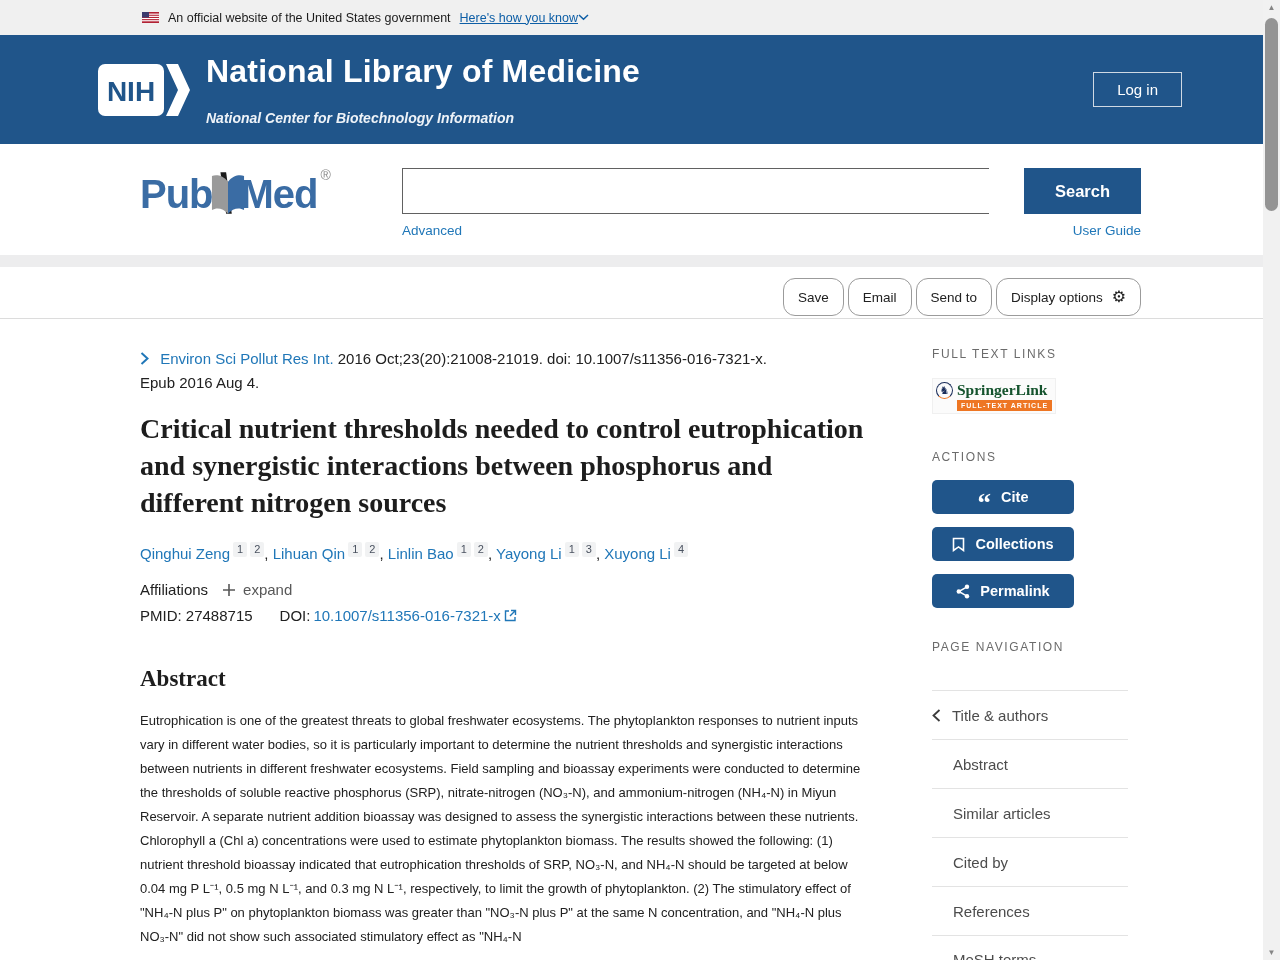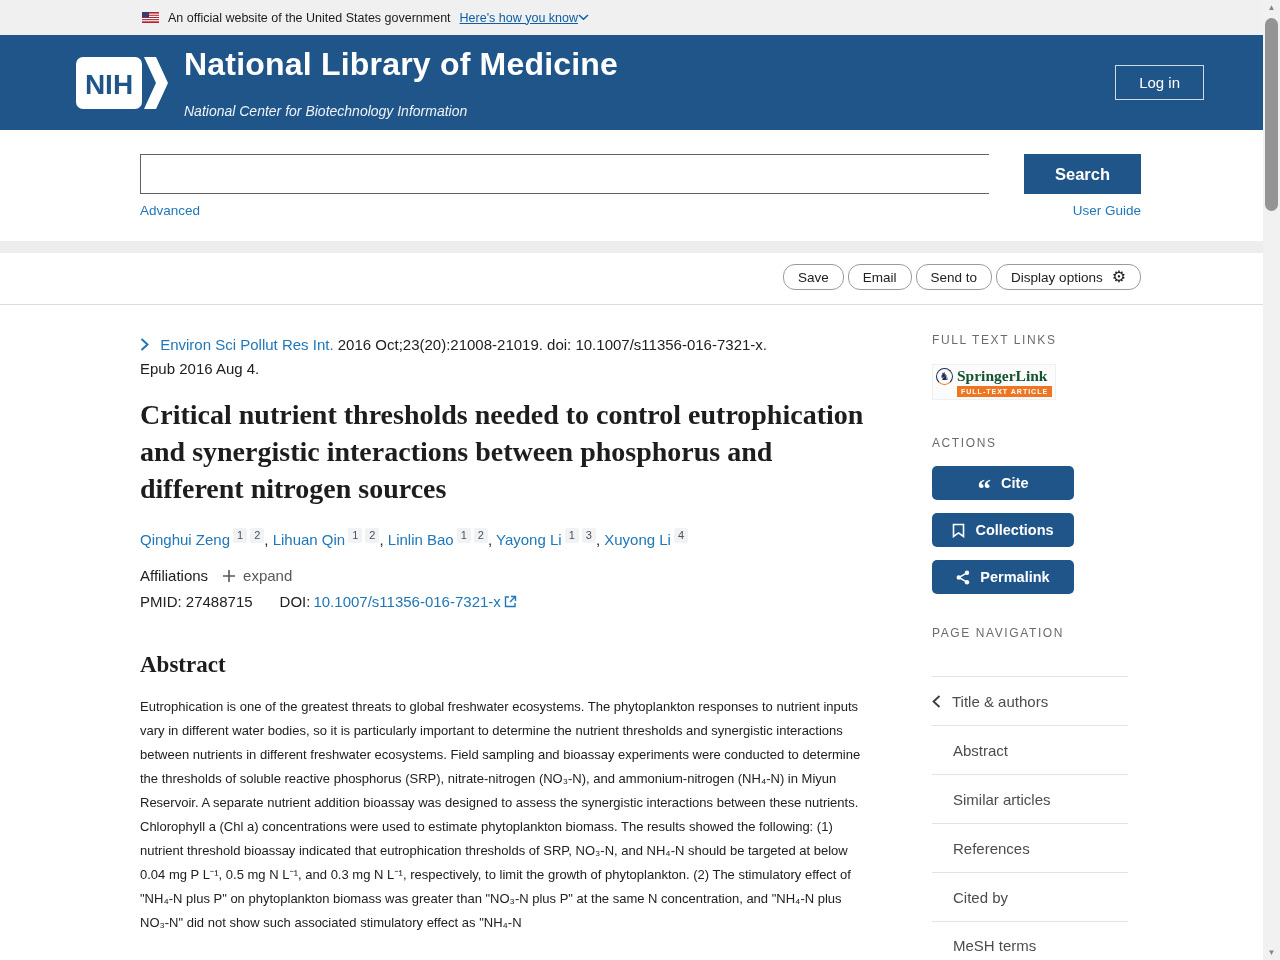--- a/index.html
+++ b/index.html
@@ -12,49 +12,49 @@
   html,body{width:1280px;height:960px;overflow:hidden;background:#fff;
     font-family:"Liberation Sans", sans-serif;}
   a{text-decoration:none;cursor:pointer;}
 
   
   .gov-banner{height:35px;background:#f0f0f0;display:flex;align-items:center;
     padding-left:142px;gap:9px;font-size:12.5px;color:#1b1b1b;}
   .gov-banner a{color:#0d5ea6;text-decoration:underline;display:inline-flex;align-items:center;}
 
   
-  .nlm-header{height:95px;background:var(--hdr-blue);display:flex;align-items:center;
-    padding:0 76px;color:#fff;}
+  .nlm-header{height:109px;background:var(--hdr-blue);display:flex;align-items:center;
+    padding:0 98px;color:#fff;}
   .nih-logo{margin-right:16px;display:flex;align-items:center;}
   .nlm-title{font-size:32px;font-weight:700;letter-spacing:.2px;}
-  .nlm-subtitle{font-size:14px;font-style:italic;margin-top:20px;color:#eef3f8;}
+  .nlm-subtitle{font-size:14px;font-style:italic;margin-top:20px;color:#eef3f8;font-weight:bold;}
   .login-btn{margin-left:auto;background:transparent;border:1px solid #cfd9e4;color:#fff;
     font-size:15px;padding:8px 23px;cursor:pointer;font-family:inherit;}
 
   
   .search-section{background:#fff;height:111px;padding:24px 139px 0 140px;display:flex;}
   .pubmed-logo{width:262px;display:flex;align-items:flex-start;padding-top:6px;
     font-weight:700;font-size:40px;color:#3a6ca4;letter-spacing:-1px;line-height:1;}
   .pubmed-logo .book{margin:0 -4px 0 -2px;position:relative;top:-4px;}
   .pubmed-logo .reg{font-size:14px;font-weight:400;color:#8a8a8a;position:relative;top:-6px;left:3px;letter-spacing:0;}
   .search-area{flex:1;}
-  .search-row{display:flex;height:40px;gap:35px;}
+  .search-row{display:flex;height:46px;gap:35px;}
   .search-input{flex:1;border:1px solid #616161;border-right:none;font-size:16px;
     padding:0 12px;outline:none;font-family:inherit;}
   .search-btn{width:117px;background:var(--hdr-blue);color:#fff;border:none;
     font-size:16.5px;font-weight:700;cursor:pointer;font-family:inherit;}
   .search-links{display:flex;justify-content:space-between;margin-top:9px;font-size:13.5px;}
   .search-links a{color:var(--link);}
 
   .section-divider{height:12px;background:#ededee;}
 
   
   .toolbar{height:52px;background:#fff;display:flex;justify-content:flex-end;gap:4px;
     padding:11px 139px 0 0;border-bottom:1px solid #dcdcdc;}
-  .tb-btn{height:26px;border:1px solid #9b9b9b;background:#fff;border-radius:12px;
+  .tb-btn{height:38px;border:1px solid #9b9b9b;background:#fff;border-radius:12px;
     font-size:13.5px;color:#212121;padding:0 14px;display:inline-flex;align-items:center;
     gap:9px;cursor:pointer;font-family:inherit;}
   .gear{font-size:16px;line-height:1;}
 
   
   main{display:flex;padding:28px 0 0 140px;background:#fff;}
   .article-col{width:730px;}
 
   .citation{font-size:15px;color:var(--ink);line-height:24px;}
   .citation .chev{margin-right:7px;position:relative;top:1px;}
@@ -150,20 +150,32 @@
     </svg>
   </span>
   <div>
     <div class="nlm-title">National Library of Medicine</div>
     <div class="nlm-subtitle">National Center for Biotechnology Information</div>
   </div>
   <button class="login-btn">Log in</button>
 </header>
 
 <div class="search-section">
+  <div class="pubmed-logo">
+    <span>Pub</span>
+    <span class="book">
+      <svg width="34" height="48" viewBox="0 0 36 50">
+        <path d="M10 2 L16 2 L22 46 L16 46 Z" fill="#1c1c1c"></path>
+        <path d="M18 12 C13 5 5 4 1 6 L1 42 C6 39 13 40 18 46 Z" fill="#9a9a9a"></path>
+        <path d="M18 12 C23 5 31 4 35 6 L35 42 C30 39 23 40 18 46 Z" fill="#3a6ca4"></path>
+      </svg>
+    </span>
+    <span>Med</span>
+    <span class="reg">®</span>
+  </div>
   <div class="search-area">
     <div class="search-row">
       <input class="search-input" type="text" value="" style="">
       <button class="search-btn">Search</button>
     </div>
     <div class="search-links">
       <a>Advanced</a>
       <a>User Guide</a>
     </div>
   </div>
@@ -277,24 +289,24 @@
         </span>
         <span>Title &amp; authors</span>
       </div>
       <div class="nav-item plain">
           <span>Abstract</span>
         </div>
       <div class="nav-item plain">
           <span>Similar articles</span>
         </div>
       <div class="nav-item plain">
+          <span>Cited by</span>
+        </div>
+      <div class="nav-item plain">
           <span>References</span>
-        </div>
-      <div class="nav-item plain">
-          <span>Cited by</span>
         </div>
       <div class="nav-item plain">
           <span>MeSH terms</span>
         </div>
     </div>
   </aside>
 </main>
 
 <div class="scrollbar">
   <div class="sb-arrow up">▲</div>

